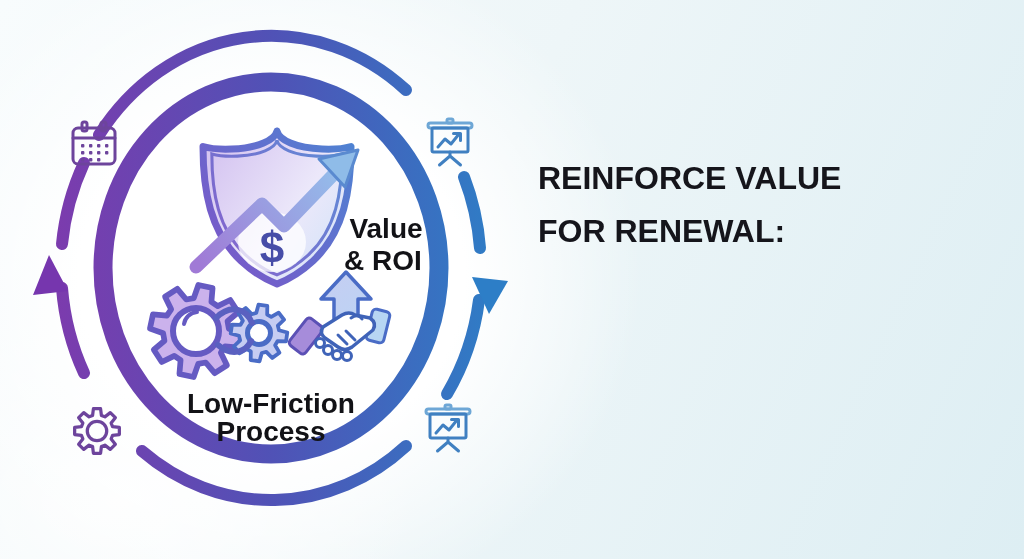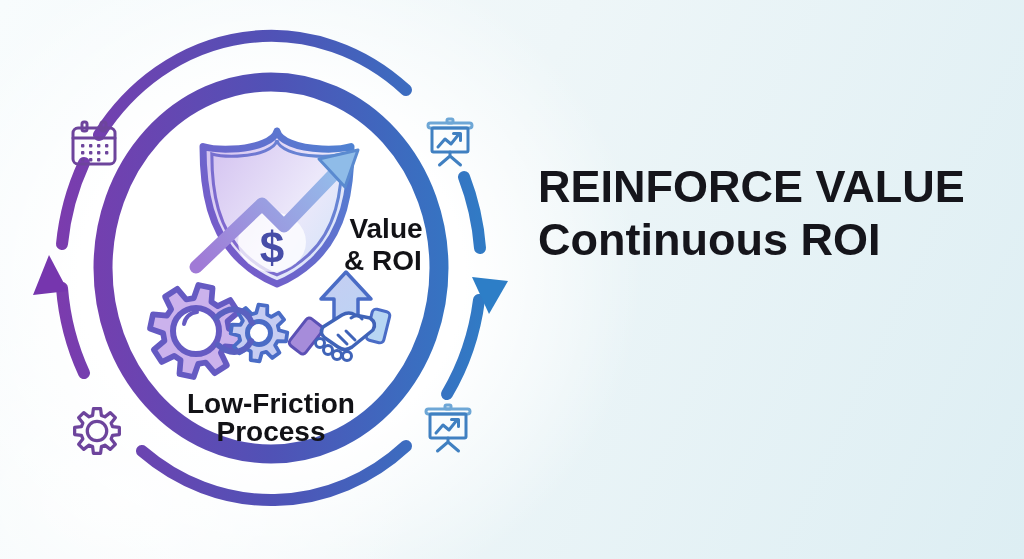--- a/index.html
+++ b/index.html
@@ -6,22 +6,22 @@
   .canvas{
     position:relative;width:1024px;height:559px;overflow:hidden;
     font-family:"Liberation Sans",sans-serif;
     background:
       radial-gradient(ellipse 370px 340px at 272px 278px, #ffffff 0%, #ffffff 52%, rgba(255,255,255,0) 100%),
       radial-gradient(ellipse 420px 300px at 120px 500px, rgba(255,255,255,.85) 0%, rgba(255,255,255,0) 70%),
       linear-gradient(115deg,#f8fcfd 0%, #eef6f8 45%, #ddeef3 100%);
   }
   .diagram-svg{position:absolute;left:0;top:0;}
   .headline{
-    position:absolute;left:538px;top:160px;width:470px;
-    font-weight:bold;font-size:45px;line-height:53px;color:#15151b;letter-spacing:0px;
+    position:absolute;left:538px;top:152px;width:470px;
+    font-weight:bold;font-size:32px;line-height:53px;color:#15151b;letter-spacing:0px;
   }
   .svg-label{font-family:"Liberation Sans",sans-serif;font-weight:bold;fill:#121216;}
   .lbl-big{font-size:28px;}
   .dollar{font-family:"Liberation Sans",sans-serif;font-weight:bold;font-size:44px;fill:#474da8;}
 </style>
 </head>
 <body>
 
 <div class="canvas">
 
@@ -155,16 +155,16 @@
       <text class="svg-label lbl-big" x="383" y="270" text-anchor="middle">&amp; ROI</text>
     </g>
     <g>
       <text class="svg-label lbl-big" x="271" y="413" text-anchor="middle">Low-Friction</text>
       <text class="svg-label lbl-big" x="271" y="441" text-anchor="middle">Process</text>
     </g>
   </svg>
 
   <div class="headline">
     <div>REINFORCE VALUE</div>
-    <div>Continuous ROI</div>
+    <div>FOR RENEWAL:</div>
   </div>
 
 </div>
 
 </body></html>

